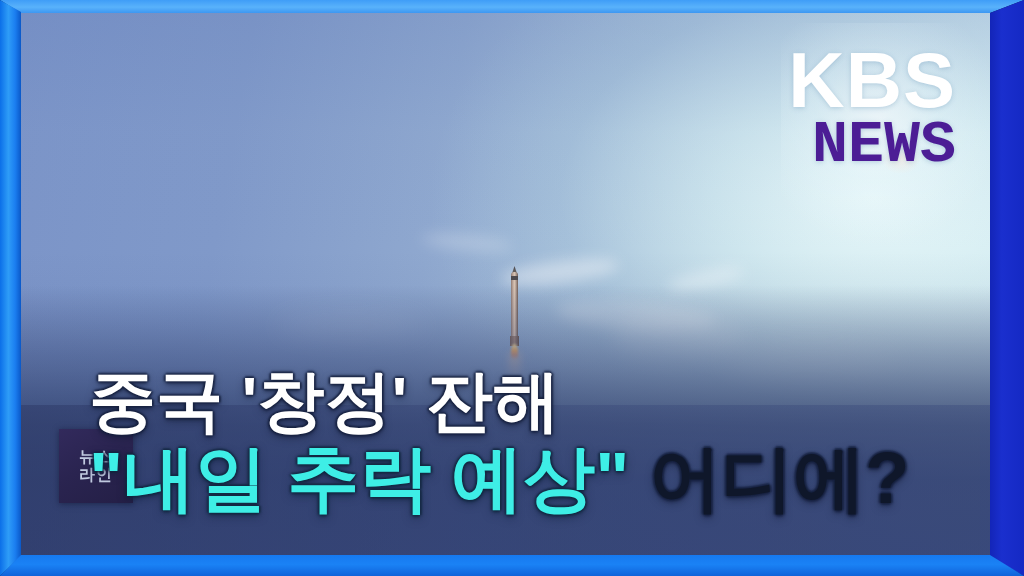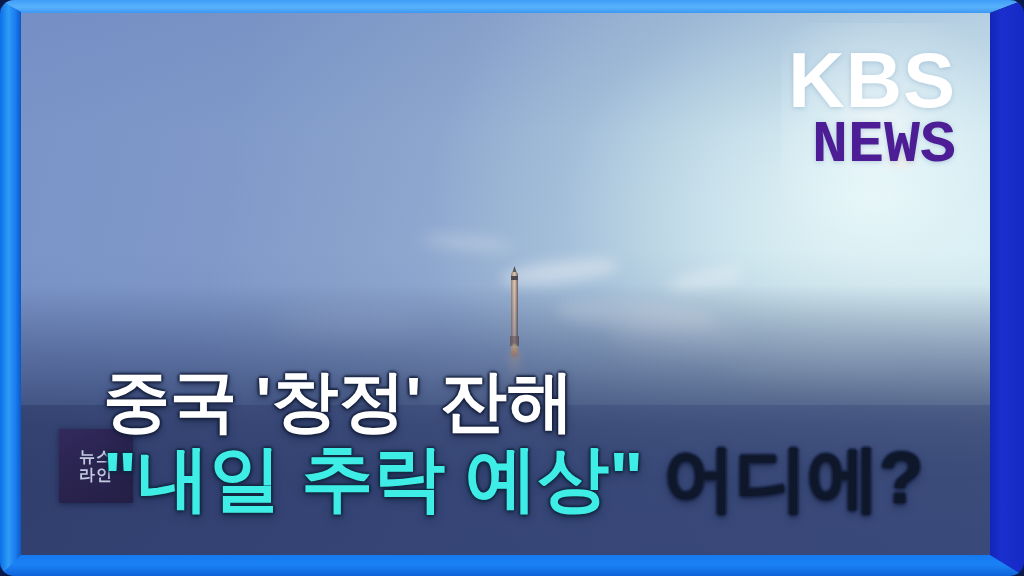--- a/index.html
+++ b/index.html
@@ -9,21 +9,20 @@
     background:#0a1a4a;
     font-family:"Liberation Sans", sans-serif;
     overflow:hidden;
   }
 
   
   #broadcast-frame {
     position:relative;
     width:1024px; height:576px;
     overflow:hidden;
-    border-radius:14px;
   }
   .frame-edge { position:absolute; z-index:60; pointer-events:none; }
 
   
   .edge-left {
     left:0; top:0; width:21px; height:576px;
     background:linear-gradient(90deg,#0b6fe8 0%,#2e9cf7 40%,#1b7ef0 72%,#0a58c8 100%);
     clip-path:polygon(0 0, 21px 12px, 21px 556px, 0 576px);
   }
   
@@ -168,21 +167,21 @@
   }
   #program-badge span {
     display:block;
     font-size:16px; font-weight:bold;
     color:#c2cbe2;
     letter-spacing:1px;
     line-height:1.12;
   }
 
   
-  #caption { position:absolute; left:0; bottom:40px; z-index:50; width:100%;margin-left:14px; }
+  #caption { position:absolute; left:0; bottom:40px; z-index:50; width:100%; }
   .cap-line {
     padding-left:68px;
     font-weight:bold;
     line-height:1.02;
     white-space:nowrap;
   }
   #cap-line-1 {
     font-size:67px;
     color:#ffffff;
     margin-bottom:6px;

